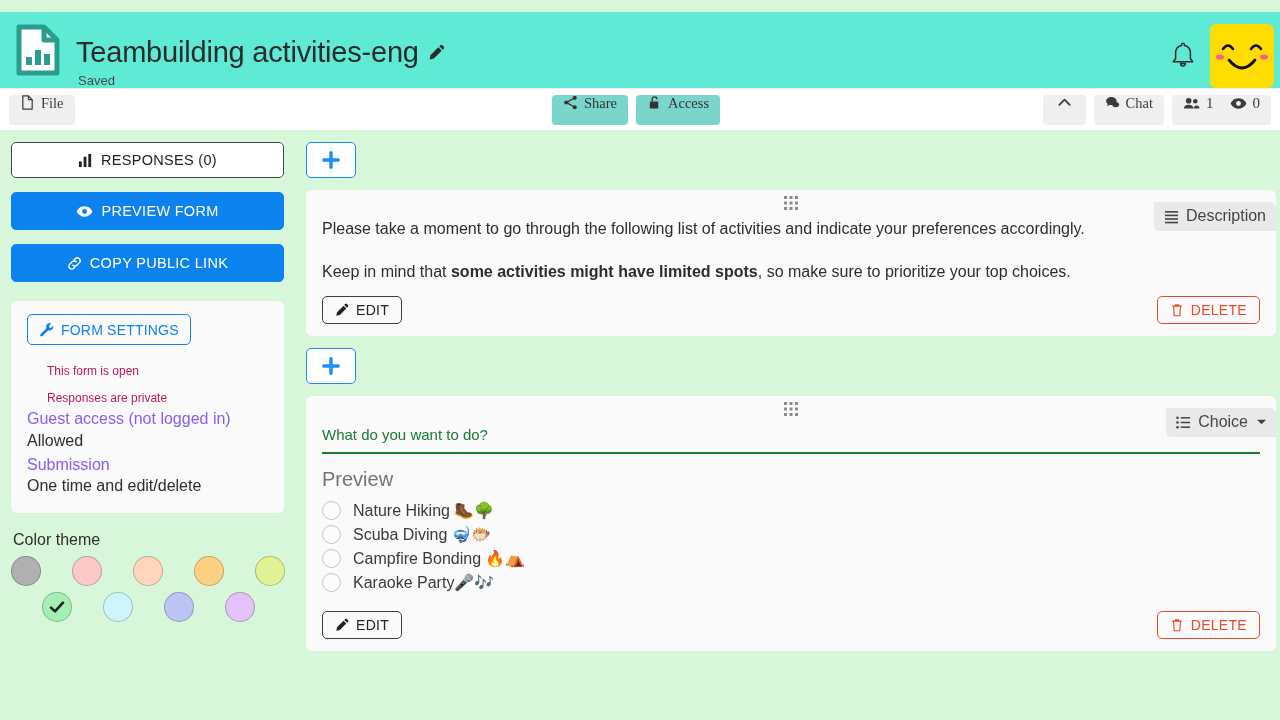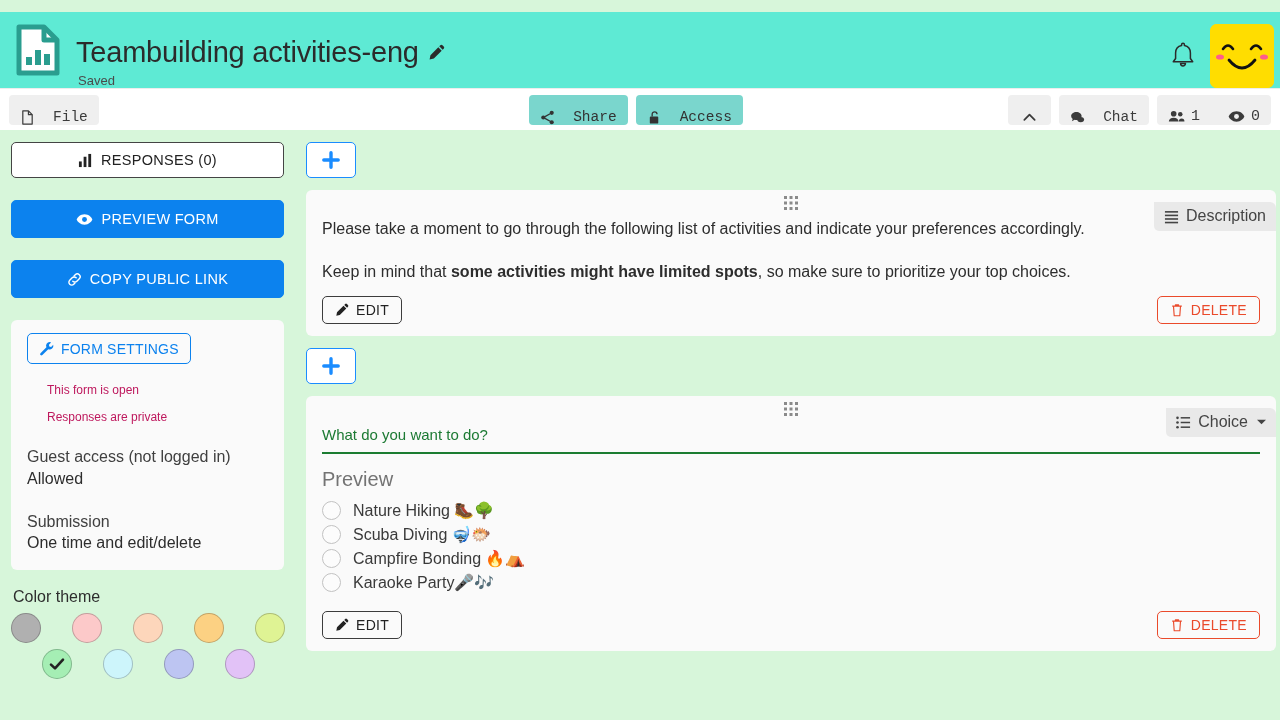--- a/index.html
+++ b/index.html
@@ -73,30 +73,30 @@
   .toolbar {
     height: 42px;
     background: #fff;
     border-top: 1px solid #ededed;
     display: flex;
     align-items: center;
     padding: 0 9px;
     position: relative;
   }
   .tb-btn {
-    display: inline-flex; align-items: flex-end; gap: 18px;
+    display: inline-flex; align-items: flex-start; gap: 6px;
     height: 30px;
     padding: 0 11px;
     border-radius: 4px;
     font-size: 14.5px;
     color: #3b3b3b;
     background: #efefef;
     border: none;
     cursor: pointer;
-    font-family: Liberation Mono, monospace;
+    font-family: Liberation Serif, serif;
     white-space: nowrap;
   }
   .tb-center {
     position: absolute;
     left: 0; right: 8px;
     display: flex; justify-content: center; gap: 8px;
     pointer-events: none;
   }
   .tb-center .tb-btn { pointer-events: auto; }
   .tb-teal {
@@ -133,21 +133,21 @@
   .side-btn {
     display: flex; align-items: center; justify-content: center;
     gap: 8px;
     width: 100%;
     height: 36px;
     border-radius: 5px;
     font-size: 14.5px;
     letter-spacing: 0.3px;
     cursor: pointer;
     font-family: inherit;
-    margin-bottom: 22px;
+    margin-bottom: 14px;
   }
   .side-btn.outline {
     background: #fff;
     border: 1px solid #444;
     color: #222;
   }
   .side-btn.primary {
     background: #0c82ee;
     border: 1px solid #0c82ee;
     color: #fff;
@@ -178,22 +178,22 @@
   }
   .set-line {
     font-size: 12px;
     color: #be185d;
     margin-top: 11px;
     line-height: 1.3;
     margin-left: 20px;
   }
   .set-link {
     font-size: 16px;
-    color: #404040;
-    margin-top: 22px;
+    color: #8b5cf6;
+    margin-top: 3px;
     cursor: pointer;
     line-height: 1.3;
   }
   .set-sub {
     font-size: 16px;
     color: #2d2d2d;
     line-height: 1.35;
   }
 
   

